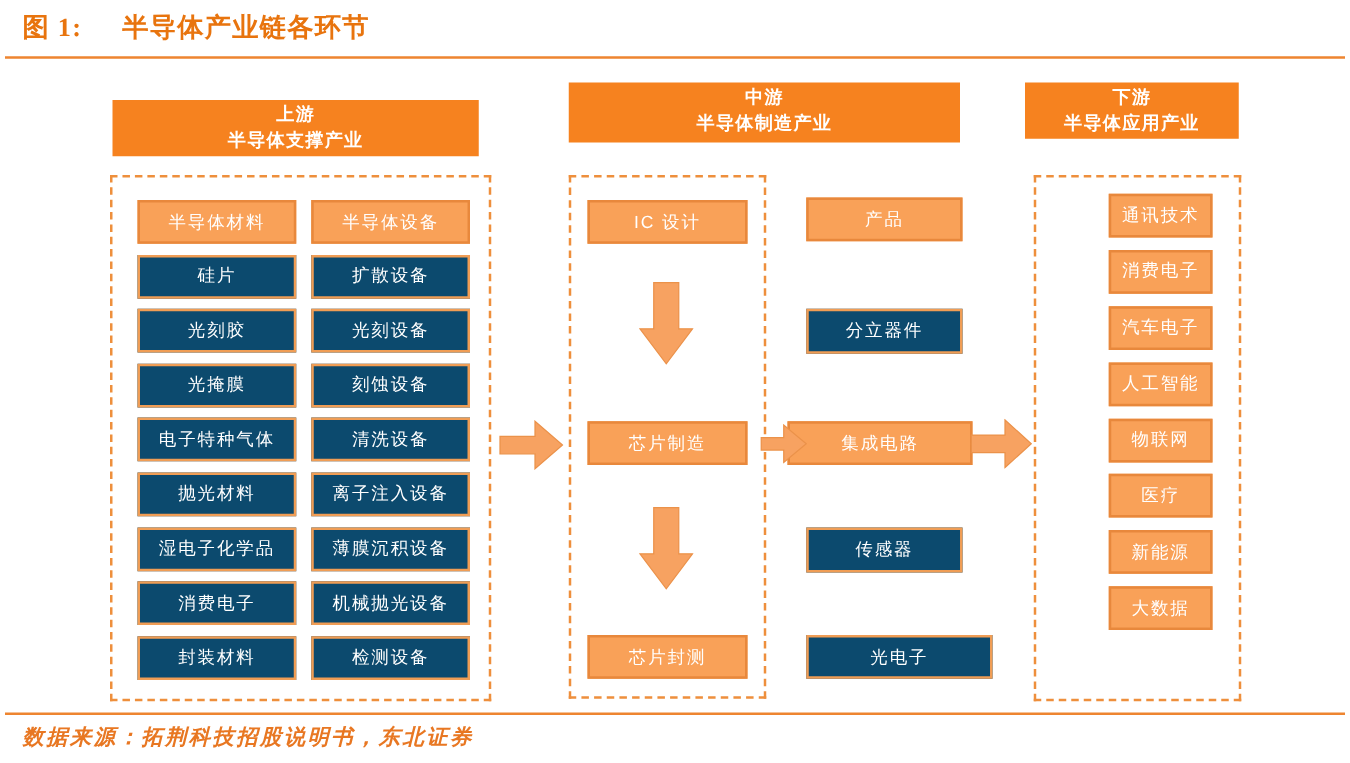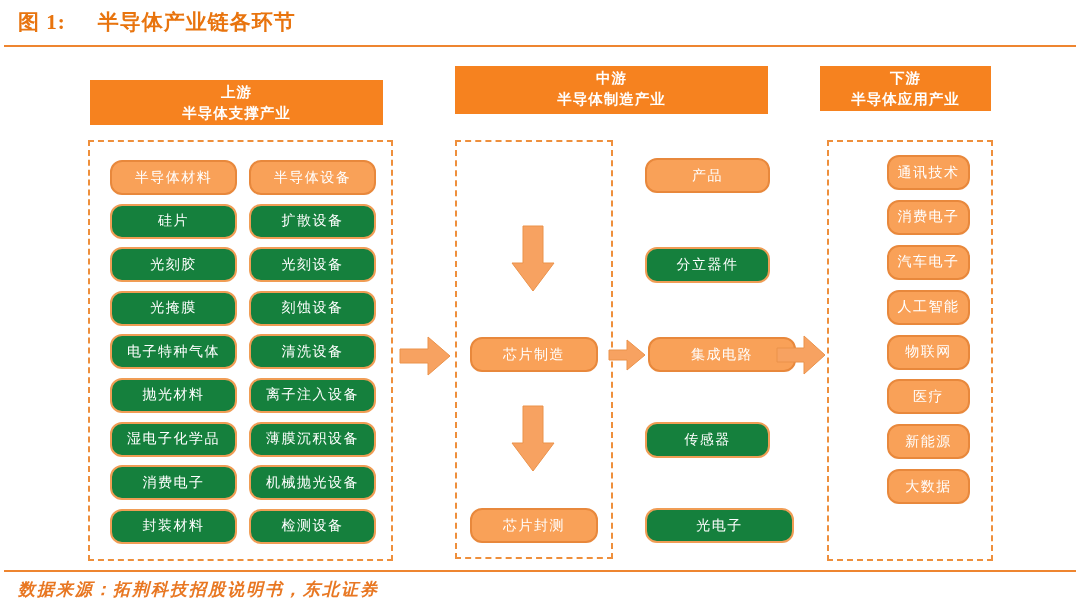--- a/index.html
+++ b/index.html
@@ -20,31 +20,31 @@
   .dashed-box { position:absolute; border:2px dashed #EE8F3C; background:transparent; }
   .box-up   { left:88px;  top:140px; width:305px; height:421px; }
   .box-mid  { left:455px; top:140px; width:158px; height:419px; }
   .box-down { left:827px; top:140px; width:166px; height:421px; }
 
   .subcol { position:absolute; display:flex; flex-direction:column; gap:8.6px; }
   .col-materials { left:110px; top:160px; width:127px; }
   .col-equipment { left:249px; top:160px; width:127px; }
   .col-apps      { left:847px; top:155px; width:123px; gap:9.9px;padding-left:40px; }
 
-  .node { height:35px; display:flex; align-items:center; justify-content:center; color:#ffffff; font-size:14px; letter-spacing:1.5px; white-space:nowrap;border-radius:12px; }
+  .node { height:35px; display:flex; align-items:center; justify-content:center; color:#ffffff; font-size:14px; letter-spacing:1.5px; white-space:nowrap; }
   .dark  { background:#F9A158; border:2px solid #E8883C; }
-  .light { background:#15803d; border:2px solid #F09D55; }
+  .light { background:#0c4a6e; border:2px solid #F09D55; }
 
   .abs-node { position:absolute; width:128px; }
   .n-ic       { left:470px; top:160px; }
   .n-fab      { left:470px; top:337px; }
   .n-pack     { left:470px; top:508px; }
   .n-product  { left:645px; top:158px; width:125px; }
   .n-discrete { left:645px; top:247px; width:125px; height:36px; }
-  .n-ic2      { left:648px; top:337px; width:148px; }
+  .n-ic2      { left:630px; top:337px; width:148px; }
   .n-sensor   { left:645px; top:422px; width:125px; height:36px; }
   .n-opto     { left:645px; top:508px; width:149px; }
 
   .arrow { position:absolute; line-height:0; }
   .ar-down1 { left:511px; top:225px; }
   .ar-down2 { left:511px; top:405px; }
   .ar-lm { left:399px; top:336px; }
   .ar-mp { left:608px; top:339px; }
   .ar-pr { left:776px; top:335px; }
   .arrow svg polygon { fill:#F7A261; stroke:#EB924A; stroke-width:1; }
@@ -92,20 +92,21 @@
     <div class="node light">光刻设备</div>
     <div class="node light">刻蚀设备</div>
     <div class="node light">清洗设备</div>
     <div class="node light">离子注入设备</div>
     <div class="node light">薄膜沉积设备</div>
     <div class="node light">机械抛光设备</div>
     <div class="node light">检测设备</div>
   </div>
 
   <div class="dashed-box box-mid"></div>
+  <div class="node dark abs-node n-ic">IC 设计</div>
   <div class="node dark abs-node n-fab">芯片制造</div>
   <div class="node dark abs-node n-pack">芯片封测</div>
 
   <div class="arrow ar-down1">
     <svg width="44" height="68" viewBox="0 0 44 68">
         <polygon points="12,1 32,1 32,38 43,38 22,66 1,38 12,38"></polygon>
       </svg>
   </div>
   <div class="arrow ar-down2">
     <svg width="44" height="68" viewBox="0 0 44 68">

